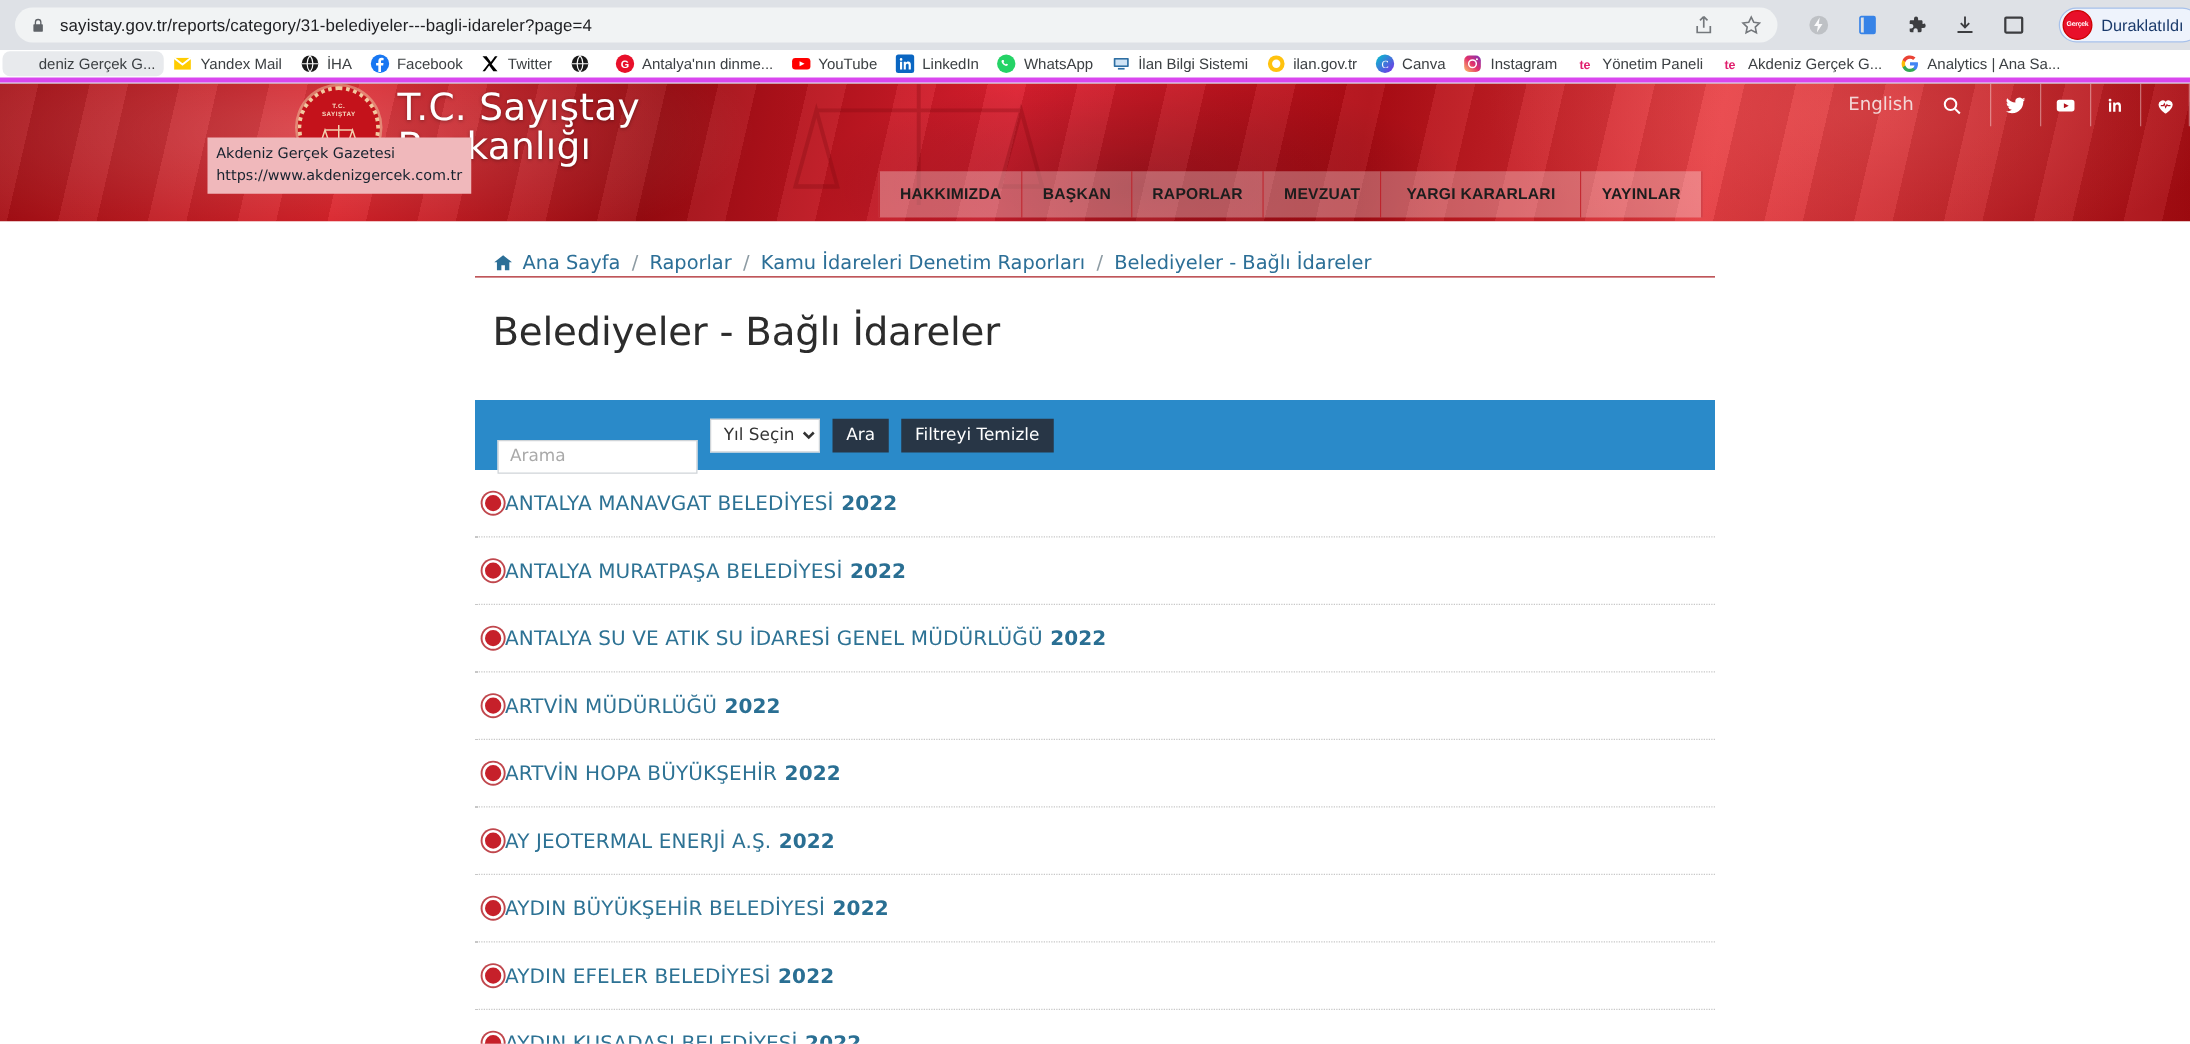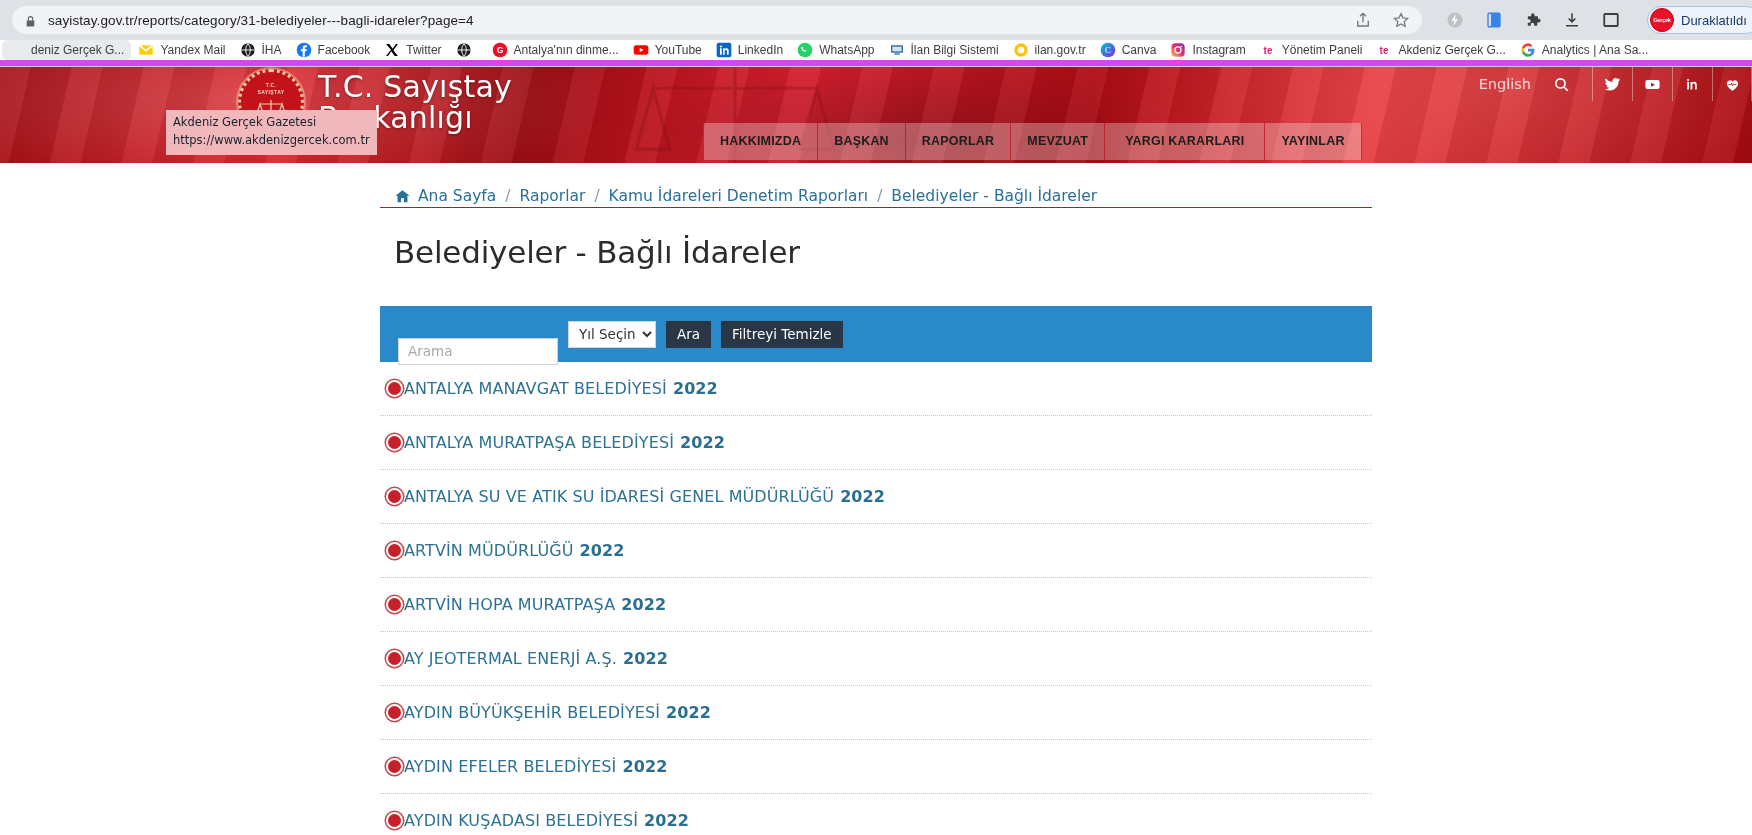--- a/index.html
+++ b/index.html
@@ -86,39 +86,39 @@
 
   
   #bookmarks {
     height: 26px;
     background: #ffffff;
     display: flex;
     align-items: center;
     gap: 0;
     padding: 0 2px;
     overflow: hidden;
-    border-bottom: 6px solid #d946ef;
+    border-bottom: 4px solid #d946ef;
   }
   .bm {
     display: flex;
     align-items: center;
     gap: 6px;
     padding: 2px 7px;
     border-radius: 4px;
     white-space: nowrap;
     flex: 0 0 auto;
   }
   .bm .bml { font-size: 12px; color: #3c4043; }
   .bm.first { background: #e8eaed; border-radius: 6px; }
   .bmicon { width: 16px; height: 16px; flex: 0 0 auto; display: block; }
 
   
   #site-header {
     position: relative;
-    height: 96px;
+    height: 110px;
     overflow: hidden;
     background:
       radial-gradient(ellipse 600px 180px at 14% 35%, rgba(255,255,255,.22), rgba(255,255,255,0) 60%),
       radial-gradient(ellipse 400px 140px at 52% 75%, rgba(0,0,0,.25), rgba(0,0,0,0) 65%),
       radial-gradient(ellipse 500px 200px at 85% 20%, rgba(255,120,120,.28), rgba(0,0,0,0) 60%),
       linear-gradient(100deg,#a30a10 0%, #d61018 16%, #9c0a10 30%, #e02030 46%, #b00c14 62%, #e43a3f 78%, #a50a10 100%);
   }
   #site-header::after {
     content: "";
     position: absolute; inset: 0;
@@ -677,21 +677,21 @@
       </div>
 
       <div class="report-row">
         <span class="bullet"></span>
         <span class="report-label">ARTVİN MÜDÜRLÜĞÜ</span>
         <span class="report-label report-year">2022</span>
       </div>
 
       <div class="report-row">
         <span class="bullet"></span>
-        <span class="report-label">ARTVİN HOPA MURATPAŞA</span>
+        <span class="report-label">ARTVİN HOPA BÜYÜKŞEHİR</span>
         <span class="report-label report-year">2022</span>
       </div>
 
       <div class="report-row">
         <span class="bullet"></span>
         <span class="report-label">AY JEOTERMAL ENERJİ A.Ş.</span>
         <span class="report-label report-year">2022</span>
       </div>
 
       <div class="report-row">

